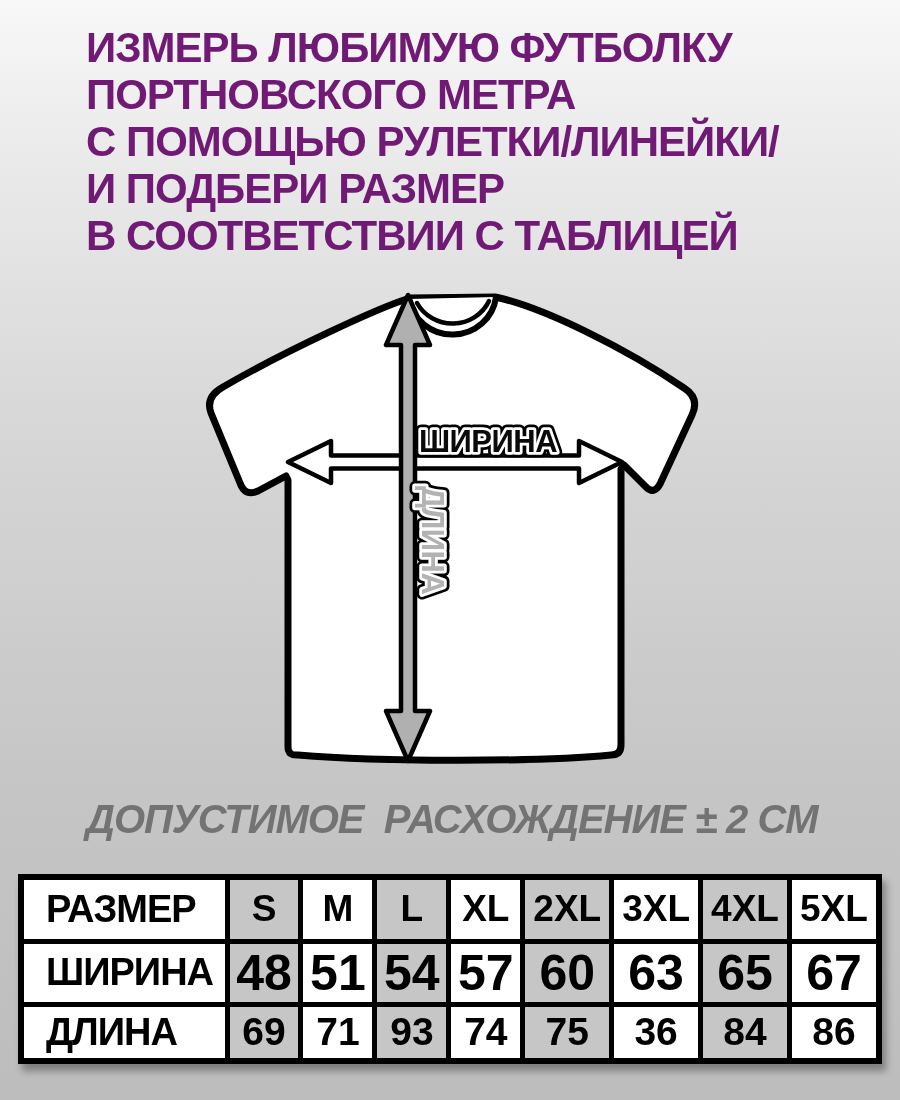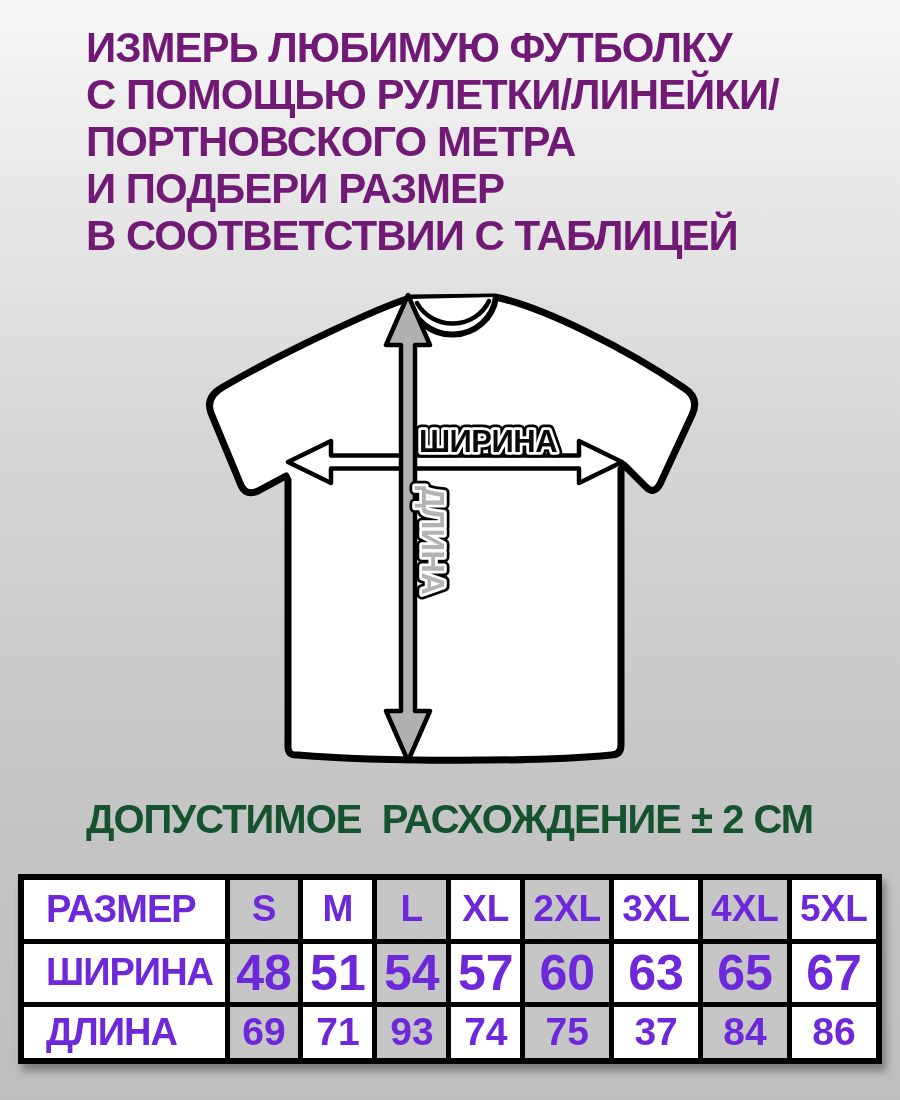--- a/index.html
+++ b/index.html
@@ -14,45 +14,45 @@
     font-size:42px;font-weight:700;color:#701a75;
     line-height:47px;letter-spacing:-1px;white-space:nowrap;
   }
   .tshirt-wrap{position:absolute;left:195px;top:285px;width:510px;height:485px;}
   .halo-back{fill:#000;stroke:#000;stroke-width:11px;stroke-linejoin:round;paint-order:stroke fill;}
   .label-width{fill:#0a0a0a;stroke:#fff;stroke-width:5.5px;stroke-linejoin:round;paint-order:stroke fill;}
   .label-length{fill:#b3b3b3;stroke:#fff;stroke-width:5.5px;stroke-linejoin:round;paint-order:stroke fill;}
   .svg-label{font-family:"Liberation Sans","DejaVu Sans",sans-serif;font-size:31px;font-weight:700;letter-spacing:-0.5px;}
   .tolerance{
     position:absolute;left:86px;top:797px;
-    font-size:40px;font-weight:700;color:#14532d;
-    letter-spacing:-1px;white-space:pre;
+    font-size:40px;font-weight:700;color:#737373;
+    letter-spacing:-1px;white-space:pre;font-style:italic;
   }
   .size-table{position:absolute;left:18px;top:874px;width:864px;}
   table{width:100%;border-collapse:collapse;box-shadow:4px 7px 7px rgba(50,50,50,0.45);}
   td{
     border:5px solid #000;box-sizing:border-box;
     text-align:center;vertical-align:middle;
-    font-weight:700;color:#6d28d9;padding:0;
+    font-weight:700;color:#000000;padding:0;
   }
   table{border:6px solid #000;}
   tr:nth-child(1) td{height:64px;font-size:37px;}
   tr:nth-child(2) td{height:62px;font-size:50px;}
   tr:nth-child(3) td{height:57px;font-size:39px;}
   td:nth-child(odd){background:#ffffff;}
   td:nth-child(even){background:#c6c6c6;}
   td.rowlabel{text-align:left;padding-left:22px;font-size:38px !important;letter-spacing:-1px;width:206px;}
 </style>
 </head>
 <body>
 
 <div class="intro">
   <div>ИЗМЕРЬ ЛЮБИМУЮ ФУТБОЛКУ</div>
+  <div>ПОРТНОВСКОГО МЕТРА</div>
   <div>С ПОМОЩЬЮ РУЛЕТКИ/ЛИНЕЙКИ/</div>
-  <div>ПОРТНОВСКОГО МЕТРА</div>
   <div>И ПОДБЕРИ РАЗМЕР</div>
   <div>В СООТВЕТСТВИИ С ТАБЛИЦЕЙ</div>
 </div>
 
 <div class="tshirt-wrap">
   <svg width="510" height="485" viewBox="0 0 510 485">
 
     <path d="M 215 13
          C 185 22, 90 66, 28 102
          Q 10 112, 16 128
@@ -117,19 +117,19 @@
       <td>65</td>
       <td>67</td>
     </tr>
     <tr>
       <td class="rowlabel">ДЛИНА</td>
       <td>69</td>
       <td>71</td>
       <td>93</td>
       <td>74</td>
       <td>75</td>
-      <td>37</td>
+      <td>36</td>
       <td>84</td>
       <td>86</td>
     </tr>
   </tbody>
     </table>
 </div>
 
 </body></html>

